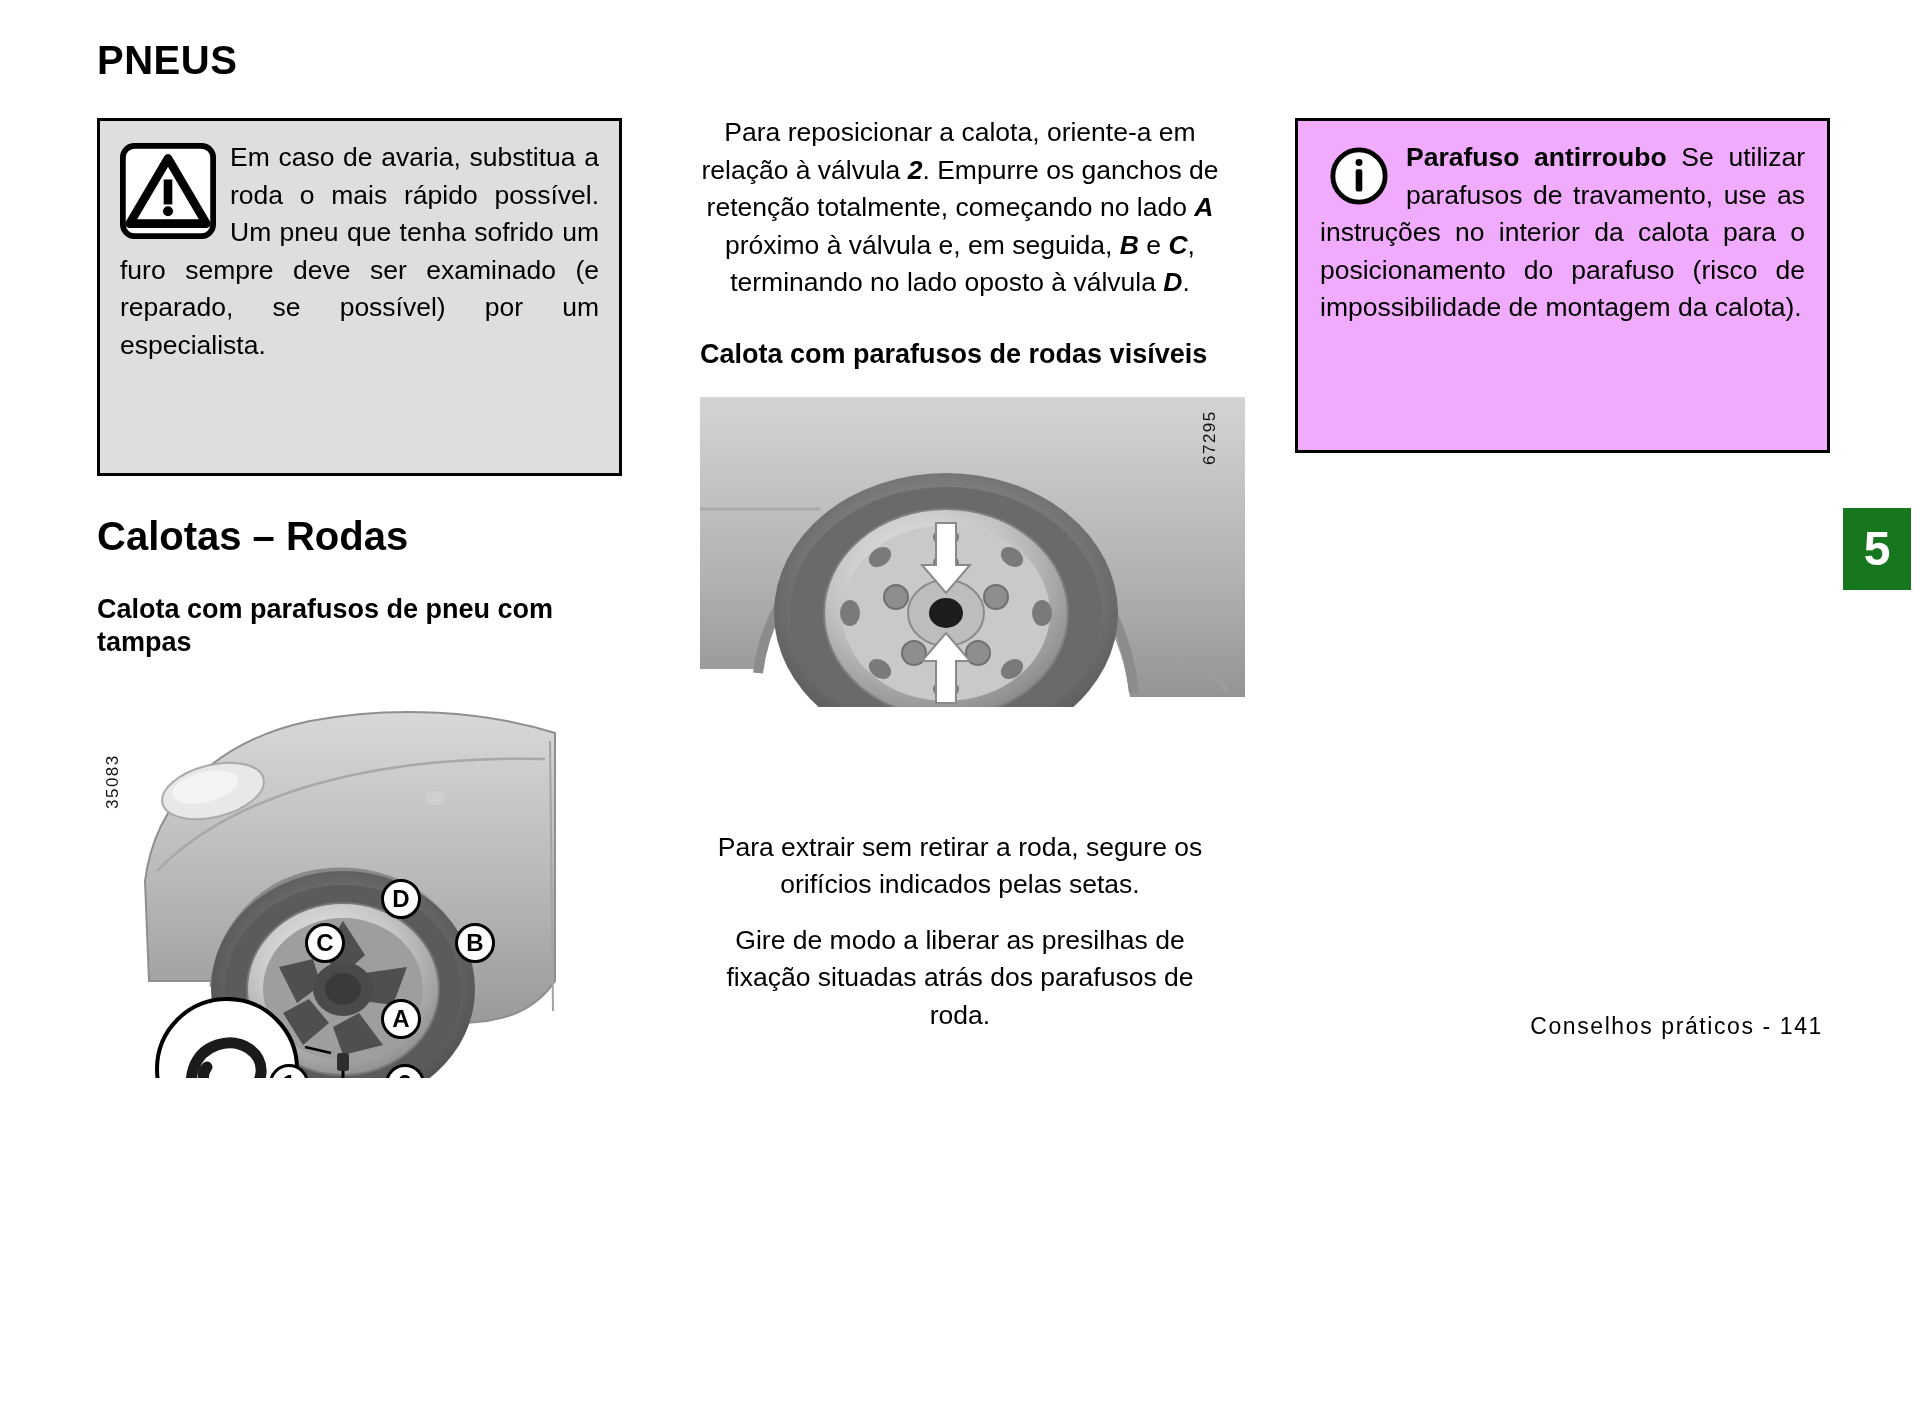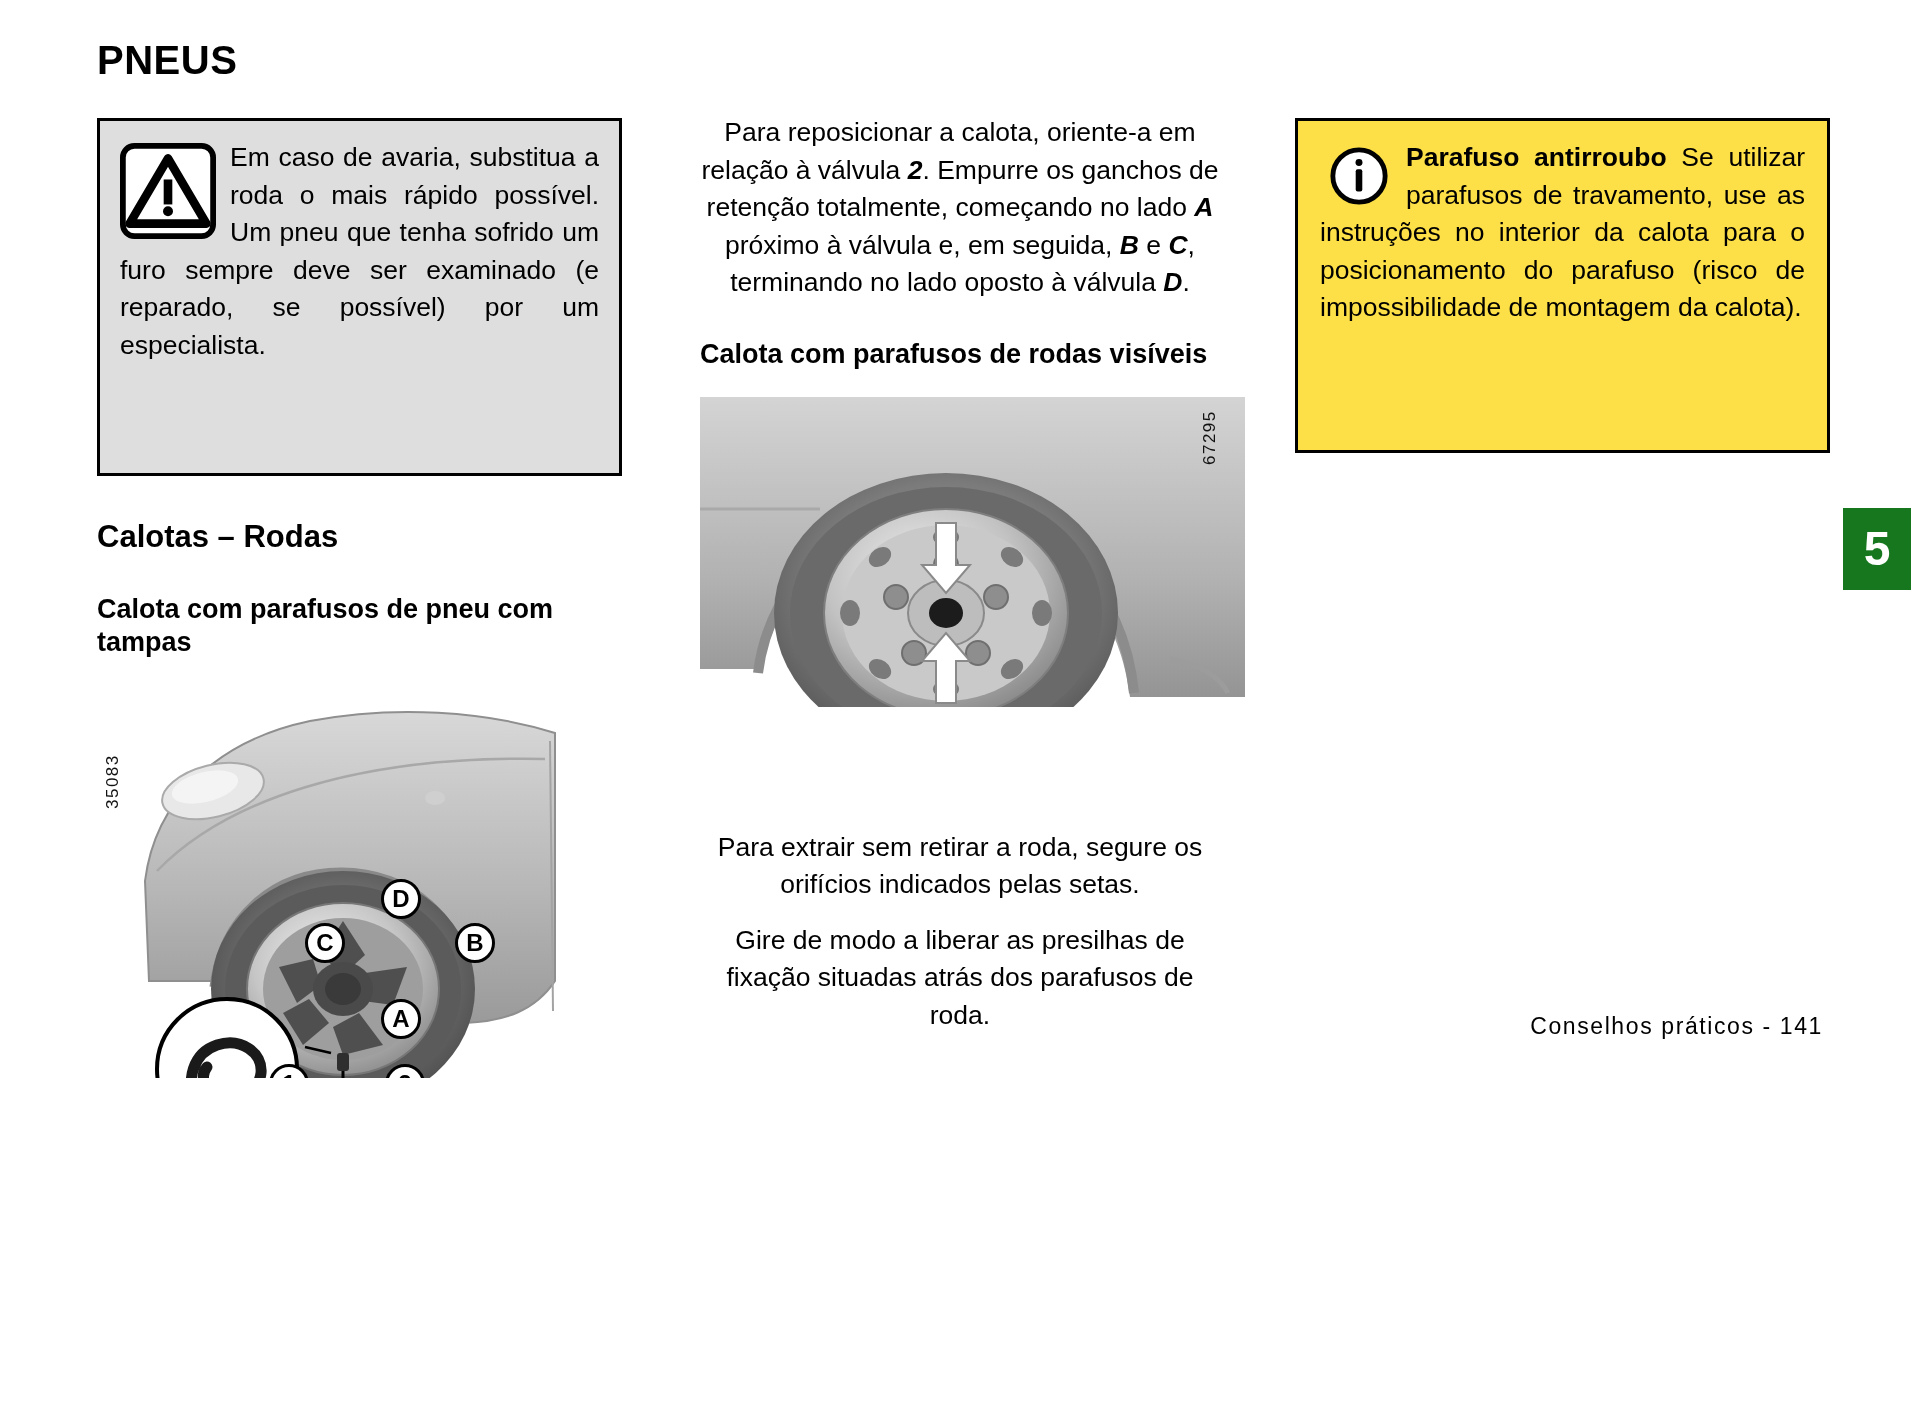--- a/index.html
+++ b/index.html
@@ -35,21 +35,21 @@
   
   .warn-box {
     border: 3px solid #000;
     background: #dedede;
     padding: 18px 20px 8px 20px;
     width: 525px;
     min-height: 358px;
   }
   .info-box {
     border: 3px solid #000;
-    background: #fde047;
+    background: #f0abfc;
     padding: 18px 22px 24px 22px;
     width: 535px;
     min-height: 335px;
   }
 
   .box-text {
     font-size: 26.5px;
     line-height: 37.5px;
     color: #000;
     text-align: justify;
@@ -70,21 +70,21 @@
     height: 62px;
     margin: 6px 16px 2px 8px;
     shape-outside: margin-box;
   }
   .info-title {
     font-weight: bold;
   }
 
   
   h2.sec {
-    font-size: 31px;
+    font-size: 40px;
     font-weight: bold;
     margin: 0;
     color: #000;
     line-height: 37px;
   }
   h3.sub {
     font-size: 27px;
     font-weight: bold;
     margin: 0;
     color: #000;

